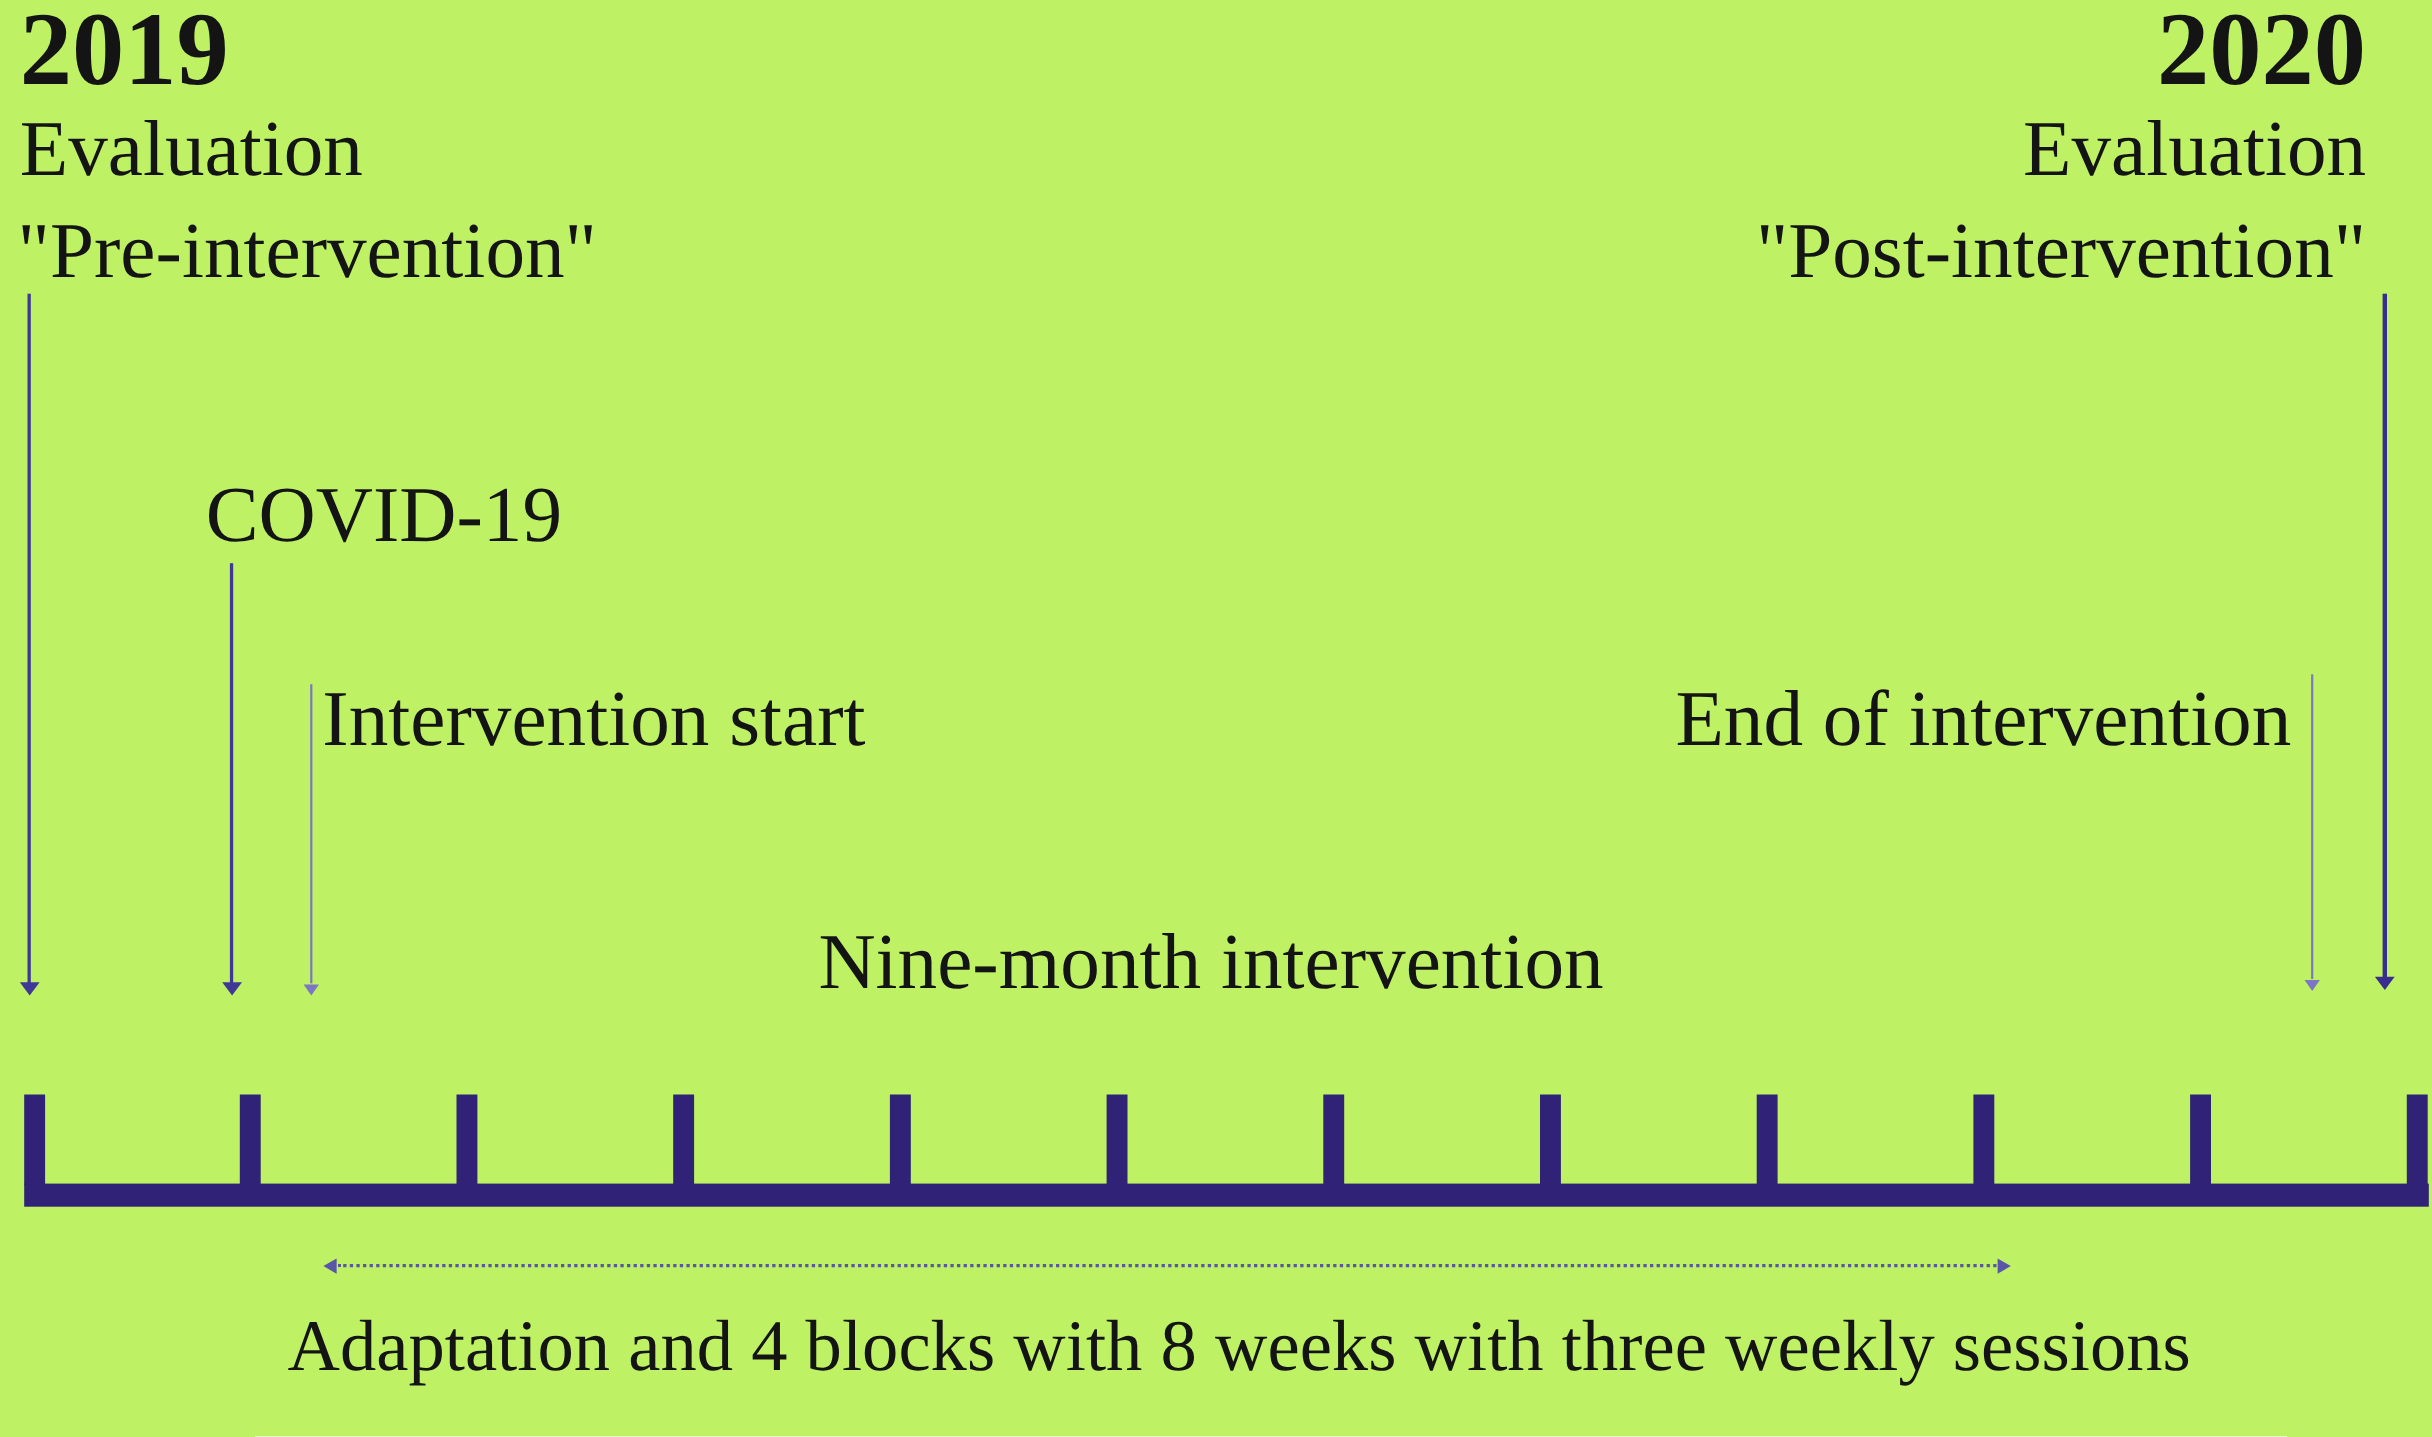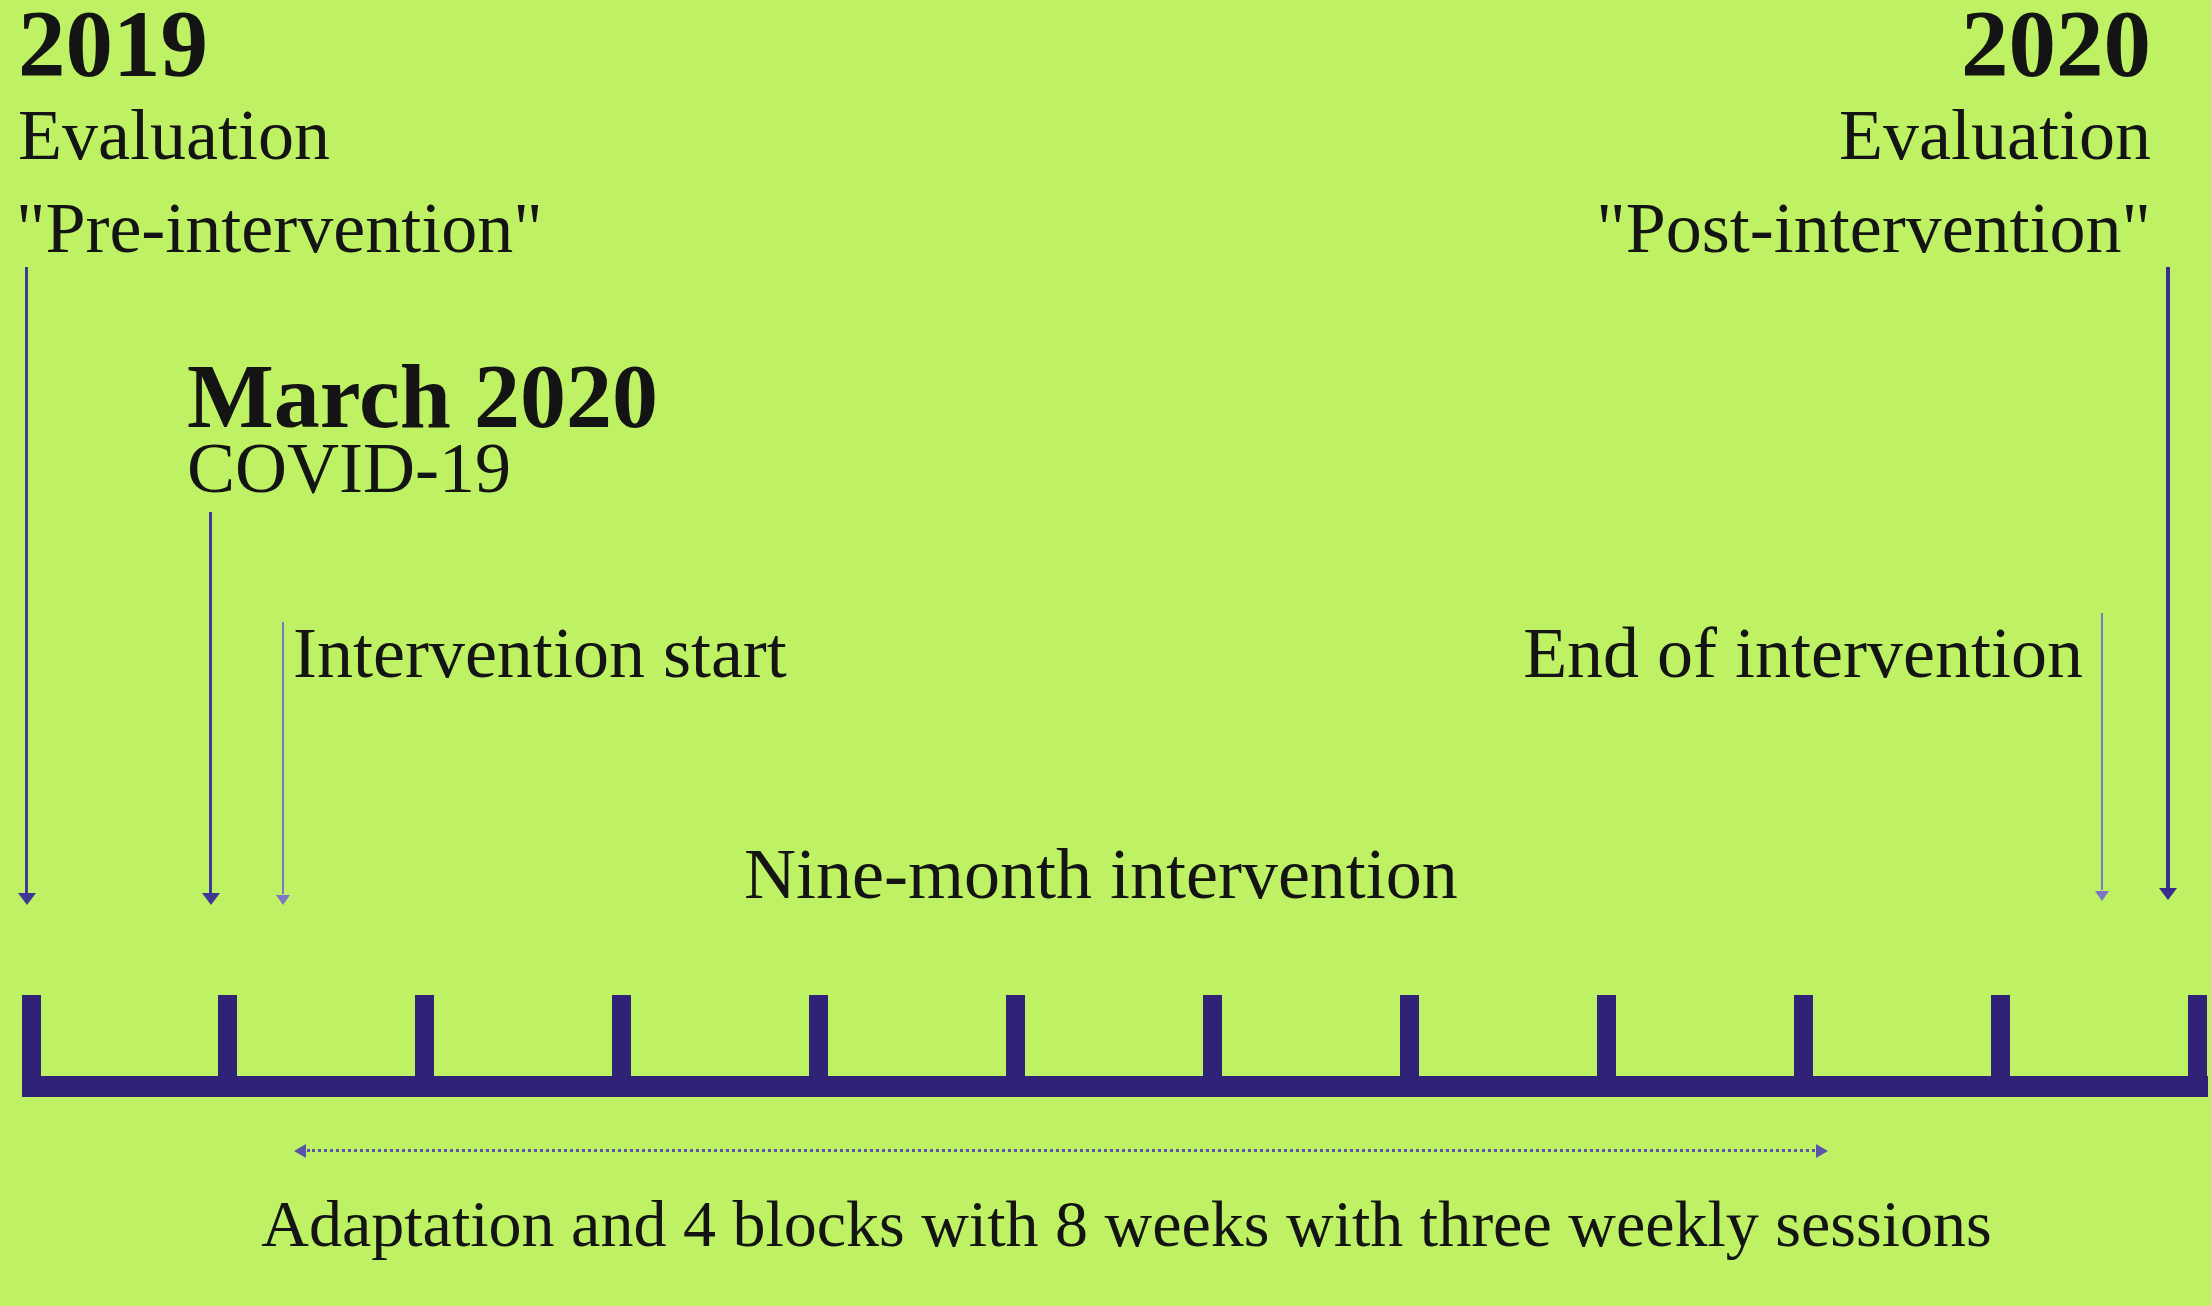--- a/index.html
+++ b/index.html
@@ -54,21 +54,20 @@
 <div class="canvas">
 
   <div class="txt big" style="left:18px;top:-3px;">2019</div>
   <div class="txt body" style="left:18px;top:99px;">Evaluation</div>
   <div class="txt body" style="left:16px;top:192px;">"Pre-intervention"</div>
 
   <div class="txt big alignR" style="right:60px;top:-3px;">2020</div>
   <div class="txt body alignR" style="right:60px;top:99px;">Evaluation</div>
   <div class="txt body alignR" style="right:60px;top:192px;">"Post-intervention"</div>
 
-  <div class="txt big" style="left:187px;top:350px;font-size:92px;">March 2020</div>
   <div class="txt body" style="left:187px;top:432px;">COVID-19</div>
 
   <div class="txt body" style="left:293px;top:617px;">Intervention start</div>
   <div class="txt body alignR" style="right:128px;top:617px;">End of intervention</div>
 
   <div class="txt body" style="left:744px;top:838px;">Nine-month intervention</div>
 
   <div class="varrow" style="left:25px;top:267px;height:627px;"></div>
   <div class="varrow" style="left:209px;top:512px;height:382px;"></div>
   <div class="varrow light" style="left:282px;top:622px;height:272px;"></div>

